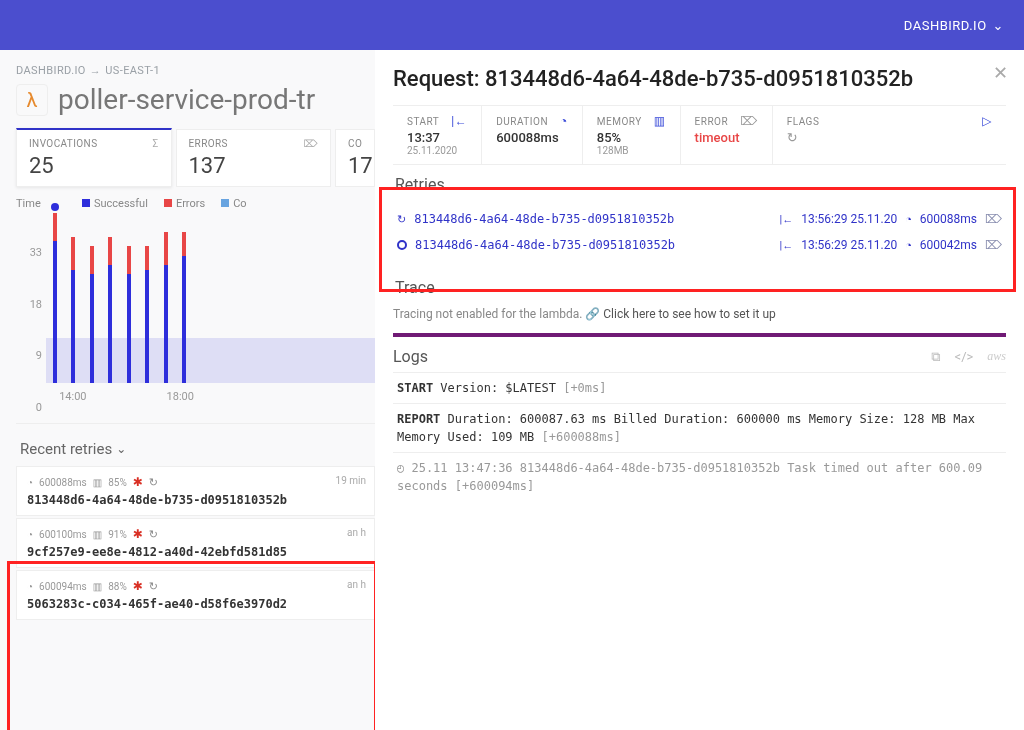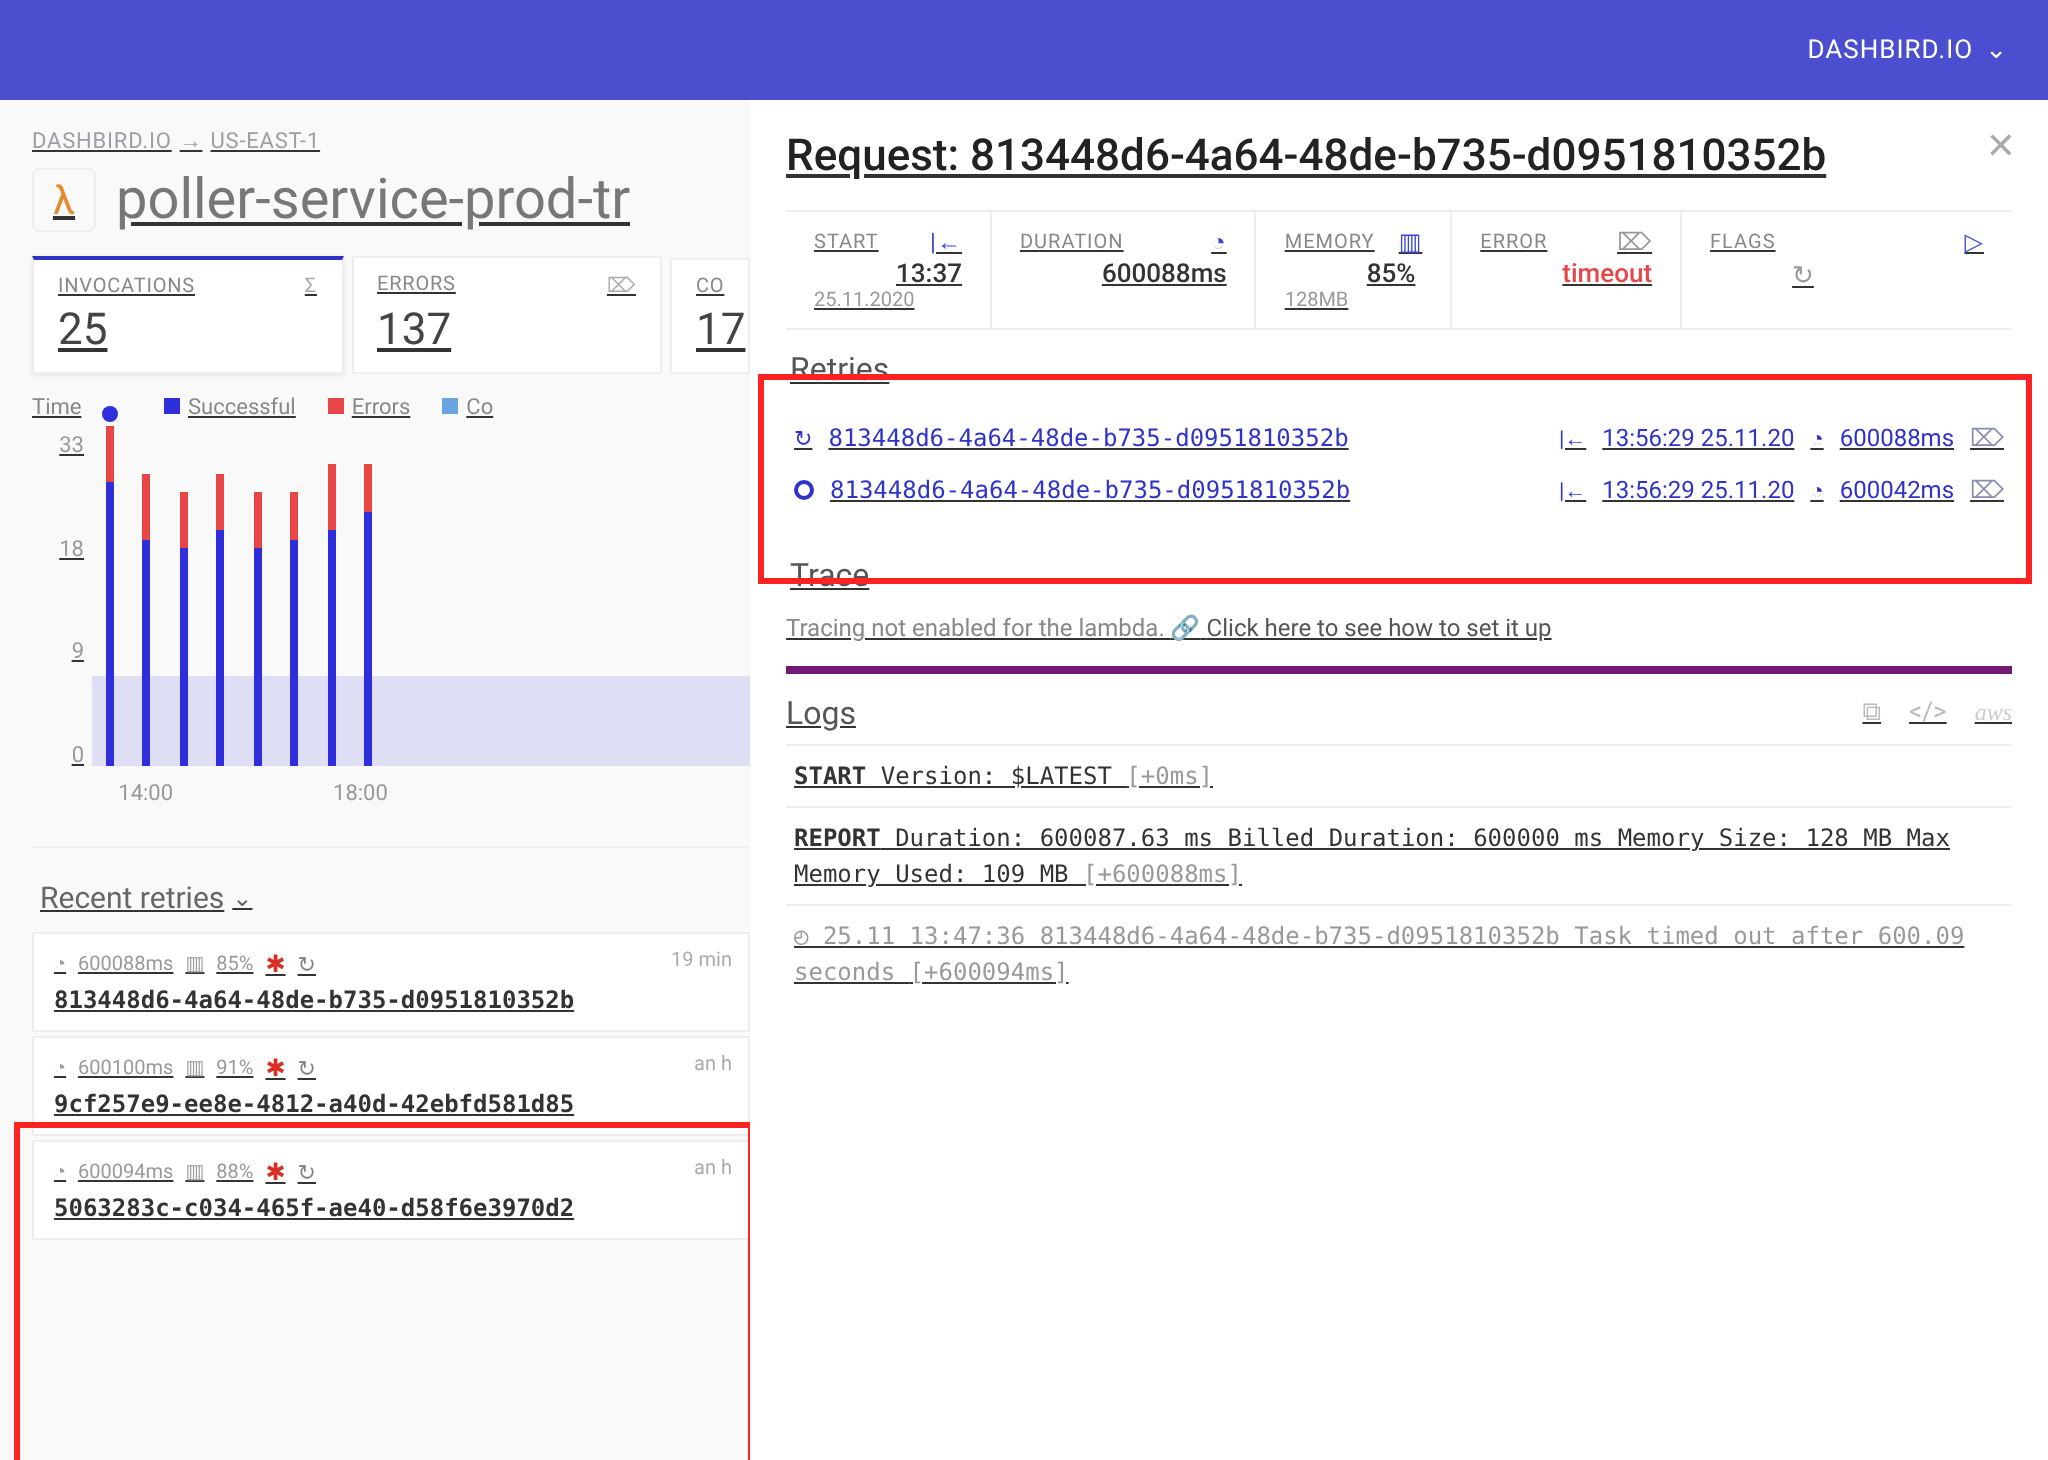--- a/index.html
+++ b/index.html
@@ -1,19 +1,19 @@
 <!DOCTYPE html>
 <html><head>
 <meta charset="utf-8">
 <style>
 * { box-sizing: border-box; margin: 0; padding: 0; }
 body { font-family: -apple-system, BlinkMacSystemFont, "Segoe UI", Roboto, sans-serif; color: #333; background: #fff; width: 1024px; height: 730px; overflow: hidden; }
 .topbar { height: 50px; background: #4b4ece; display: flex; align-items: center; justify-content: flex-end; padding: 11px 20px; color: #fff; font-size: 13px; letter-spacing: 0.5px; }
 .topbar .chev { margin-left: 6px; }
-.layout { display: flex; height: 680px; text-decoration: underline; }
+.layout { display: flex; height: 680px; }
 .left { width: 375px; background: #f9f9fa; padding: 14px 0 0 16px; position: relative; }
 .right { flex: 1; padding: 16px 18px; background: #fff; position: relative; }
 
 .breadcrumb { font-size: 11px; color: #9aa0a6; letter-spacing: 0.4px; }
 .breadcrumb .sep { margin: 0 4px; }
 .title-row { display: flex; align-items: center; gap: 10px; margin: 6px 0 12px 0; }
 .lambda-icon { width: 32px; height: 32px; border: 1px solid #eee; border-radius: 4px; display: flex; align-items: center; justify-content: center; color: #e68a2e; font-size: 20px; }
 .func-title { font-size: 28px; color: #777; white-space: nowrap; overflow: hidden; }
 
 .stat-cards { display: flex; gap: 4px; margin-bottom: 10px; align-items: flex-end; }
@@ -21,21 +21,21 @@
 .card.active { box-shadow: 0 1px 3px rgba(0,0,0,0.08); border-top: 2px solid #3033c8; }
 .card-head { display: flex; justify-content: space-between; font-size: 10px; color: #888; letter-spacing: 0.4px; text-transform: uppercase; }
 .card-val { font-size: 22px; color: #444; margin-top: 4px; }
 .card-icon { color: #aaa; }
 
 .legend { display: flex; gap: 16px; font-size: 11px; margin: 8px 0 4px 0; color: #888; }
 .legend .sw { display: inline-block; width: 8px; height: 8px; margin-right: 4px; }
 .legend .time { width: 50px; }
 
 .chart { height: 210px; display: flex; border-bottom: 1px solid #eee; margin-bottom: 6px; padding-bottom: 20px; position: relative; }
-.y-axis { display: flex; flex-direction: column; justify-content: space-between; width: 30px; font-size: 11px; color: #999; align-items: flex-end; padding-right: 4px; height: 170px; padding-top: 2px; }
+.y-axis { display: flex; flex-direction: column; justify-content: space-between; width: 30px; font-size: 11px; color: #999; align-items: flex-end; padding-right: 4px; height: 170px; padding-top: 2px; margin-top: 30px; }
 .plot { flex: 1; position: relative; }
 .bars { position: absolute; bottom: 20px; left: 0; right: 0; height: 170px; display: flex; align-items: flex-end; gap: 4.5%; padding-left: 2%; }
 .bar { width: 4px; display: flex; flex-direction: column; justify-content: flex-end; position: relative; }
 .bar .err { background: #e84646; }
 .bar .succ { background: #2e2edb; }
 .area { position: absolute; bottom: 20px; left: 0; right: 0; height: 45px; background: #c9c9f0; opacity: 0.55; }
 .dot { width: 8px; height: 8px; background: #2e2edb; border-radius: 50%; position: absolute; top: -10px; left: -2px; }
 .x-labels { position: absolute; bottom: 0; left: 4%; right: 0; display: flex; font-size: 11px; color: #999; margin-top: 38px; }
 .x-labels span { width: 34%; }
 
@@ -51,21 +51,21 @@
 .redbox1 { position: absolute; border: 3px solid #f22; left: 7px; top: 511px; width: 370px; height: 213px; pointer-events: none; }
 
 
 .close-x { position: absolute; right: 16px; top: 12px; font-size: 18px; color: #aaa; cursor: pointer; }
 .req-title { font-size: 22px; font-weight: 500; color: #222; margin-bottom: 14px; }
 .info-row { display: flex; border-top: 1px solid #eee; border-bottom: 1px solid #eee; }
 .info-cell { padding: 8px 14px; border-right: 1px solid #eee; font-size: 12px; }
 .info-cell:last-child { border-right: none; flex: 1; }
 .info-label { font-size: 10px; color: #888; text-transform: uppercase; letter-spacing: 0.5px; display: flex; justify-content: space-between; align-items: center; gap: 12px; }
 .info-label .ico { color: #3748d8; font-size: 12px; }
-.info-v1 { font-size: 13px; color: #333; margin-top: 2px; font-weight: 500; margin-left: 41px; }
+.info-v1 { font-size: 13px; color: #333; margin-top: 2px; font-weight: 500; }
 .info-v2 { font-size: 10px; color: #999; }
 .info-error { color: #e84646 !important; font-weight: 500; }
 
 .sec-title { font-size: 16px; color: #555; padding: 10px 2px 6px 2px; }
 .retries-panel { padding: 6px 4px 10px 4px; }
 .retry-row { display: flex; align-items: center; padding: 6px 0; font-size: 12px; gap: 8px; }
 .retry-row .rid { flex: 1; color: #3033c8; font-family: "SF Mono", Menlo, monospace; font-size: 12px; font-weight: 500; }
 .retry-row .ts, .retry-row .dur { color: #3033c8; font-size: 12px; }
 .retry-row .tiny-icon { color: #3033c8; font-size: 11px; }
 .retry-row .mini-bug { color: #8a8fb0; font-size: 12px; }

